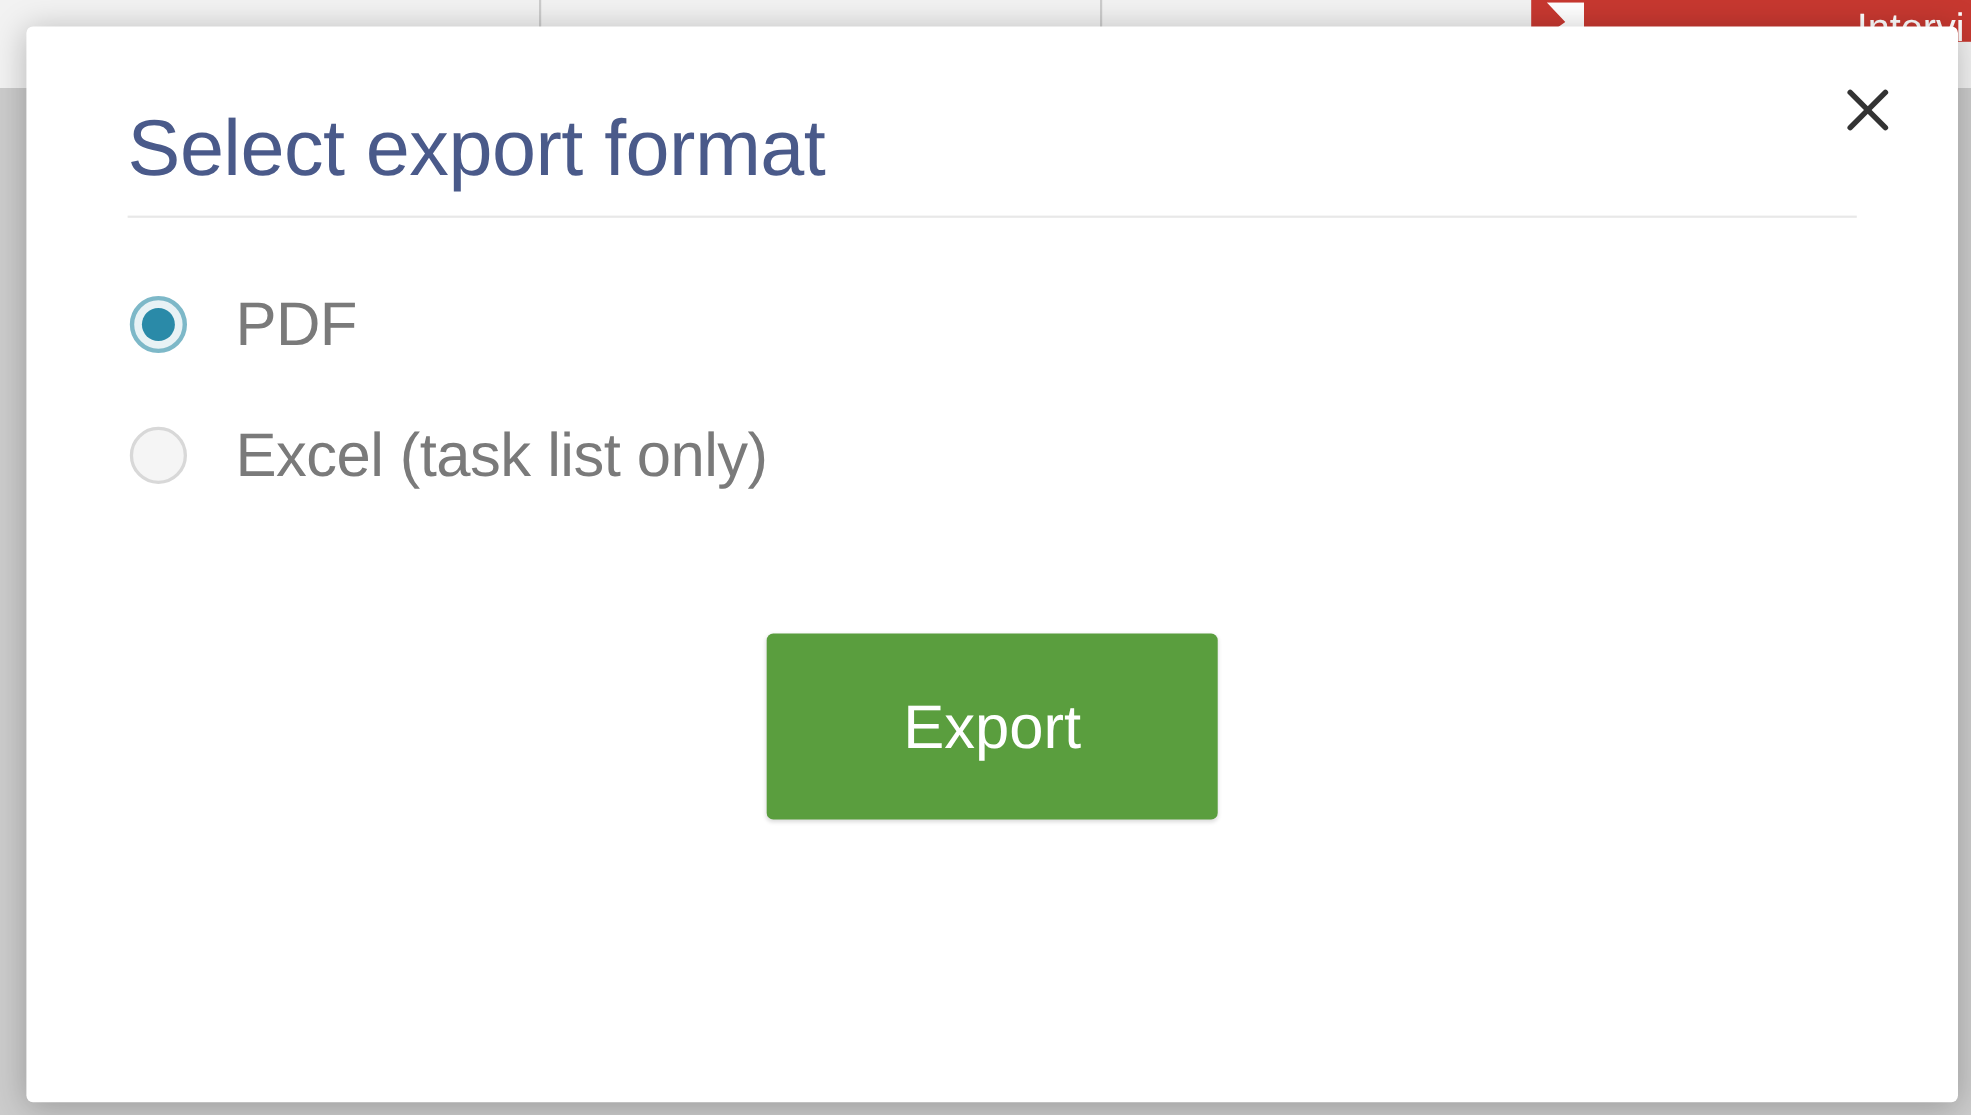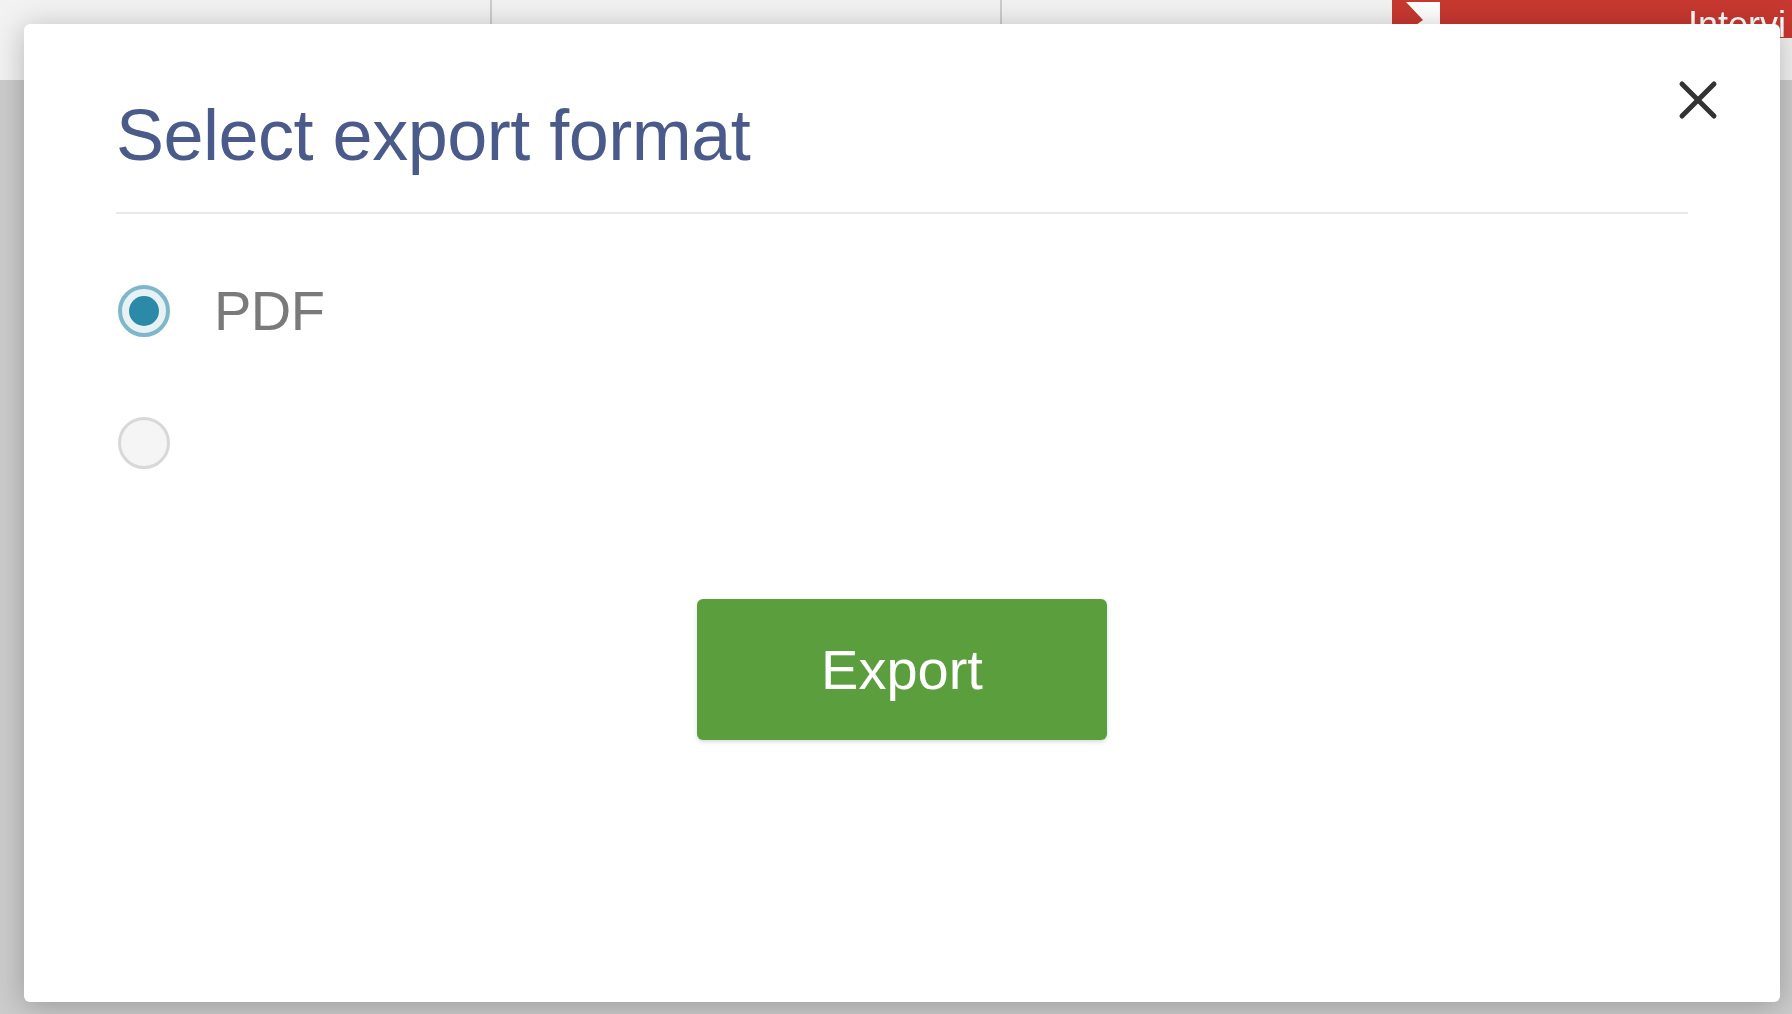--- a/index.html
+++ b/index.html
@@ -107,30 +107,30 @@
     
     .close-button svg {
       width: 48px;
       height: 48px;
     }
     
     .modal-title {
       font-size: 72px;
       font-weight: 400;
       color: #4a5a8a;
-      padding-bottom: 36px;
+      padding-bottom: 20px;
       border-bottom: 2px solid #e8e8e8;
       margin-bottom: 64px;
       letter-spacing: -0.5px;
     }
     
     .radio-group {
       display: flex;
       flex-direction: column;
-      gap: 74px;
+      gap: 54px;
       padding-left: 2px;
       text-align: right;
     }
     
     .radio-option {
       display: flex;
       align-items: center;
       gap: 44px;
       cursor: pointer;
     }
@@ -177,21 +177,21 @@
       margin-top: 130px;
     }
     
     .export-button {
       background: #5a9e3e;
       color: #ffffff;
       font-size: 56px;
       font-weight: 400;
       border: none;
       border-radius: 6px;
-      padding: 38px 124px;
+      padding: 52px 124px;
       cursor: pointer;
       box-shadow: 0 2px 4px rgba(0,0,0,0.15);
     }
   </style>
 </head>
 <body>
 
 <div class="background-layer">
   <div class="bg-top-bar"></div>
   <div class="bg-divider-1"></div>
@@ -220,20 +220,21 @@
         <div class="radio-dot"></div>
       </div>
       <span class="radio-label">PDF</span>
     </div>
 
 
     <div class="radio-option">
       <div class="radio-circle">
         
       </div>
+      <span class="radio-label">Excel (task list only)</span>
     </div>
 
   </div>
 
   <div class="export-button-wrapper">
     <button class="export-button">Export</button>
   </div>
 
 </div>
 

